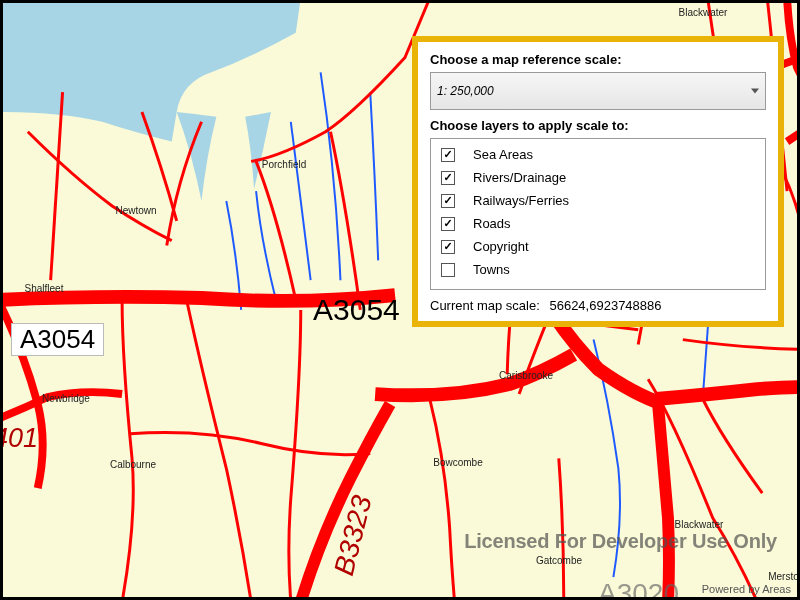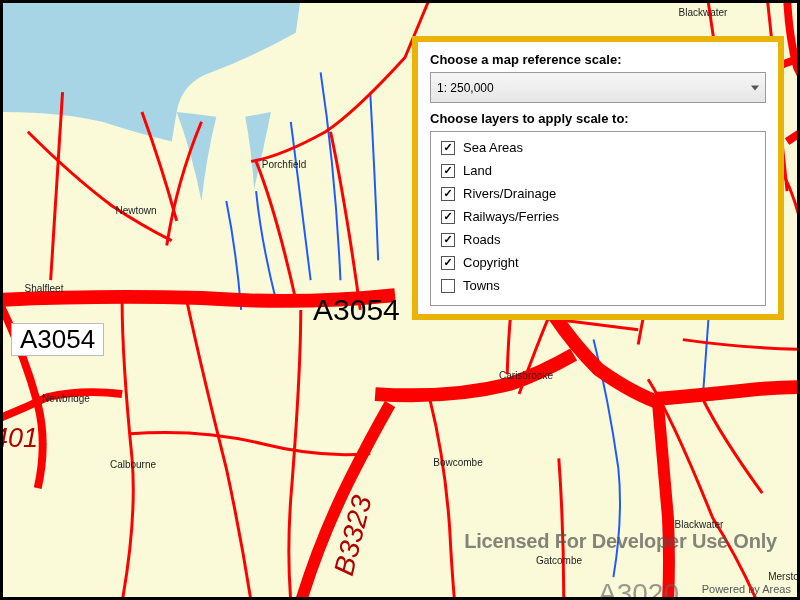--- a/index.html
+++ b/index.html
@@ -74,48 +74,49 @@
     font-size: 13px;
   }
   .panel-heading {
     font-weight: 600;
     margin-bottom: 5px;
     font-size: 13px;
   }
   .combo {
     position: relative;
     width: 100%;
-    height: 31px;
+    height: 38px;
     background: linear-gradient(#f6f6f6,#e6e6e6);
     border: 1px solid #9a9a9a;
     display: flex;
     align-items: center;
     padding: 0 22px 0 6px;
     font-size: 12px;
     cursor: pointer;
+    font-style: italic;
   }
   .combo .chev {
     position: absolute;
     right: 6px;
     top: 50%;
     transform: translateY(-50%);
     width: 0; height: 0;
     border-left: 4px solid transparent;
     border-right: 4px solid transparent;
     border-top: 5px solid #555;
   }
   .layer-box {
     border: 1px solid #9a9a9a;
     margin-top: 4px;
     padding: 8px 10px 4px 10px;
   }
   .layer-row {
     display: flex;
     align-items: center;
-    gap: 8px;
+    gap: 18px;
     margin-bottom: 8px;
     font-size: 13px;
   }
   .cb {
     width: 14px;
     height: 14px;
     border: 1px solid #555;
     background: #fff;
     display: inline-flex;
     align-items: center;
@@ -225,36 +226,36 @@
     <span class="chev"></span>
   </div>
   <div class="panel-heading" style="margin-top:8px">Choose layers to apply scale to:</div>
   <div class="layer-box" id="layer-box">
       <div class="layer-row">
         <span class="cb checked"></span>
         <span>Sea Areas</span>
       </div>
       <div class="layer-row">
         <span class="cb checked"></span>
-        <span>Land</span>
-      </div>
-      <div class="layer-row">
-        <span class="cb checked"></span>
         <span>Rivers/Drainage</span>
       </div>
       <div class="layer-row">
         <span class="cb checked"></span>
         <span>Railways/Ferries</span>
       </div>
       <div class="layer-row">
         <span class="cb checked"></span>
         <span>Roads</span>
       </div>
       <div class="layer-row">
         <span class="cb checked"></span>
         <span>Copyright</span>
       </div>
       <div class="layer-row">
         <span class="cb"></span>
         <span>Towns</span>
       </div>
     </div>
+  <div class="scale-line">
+    <span>Current map scale:</span>
+    <span class="val">56624,6923748886</span>
+  </div>
 </div>
 
 </body></html>

